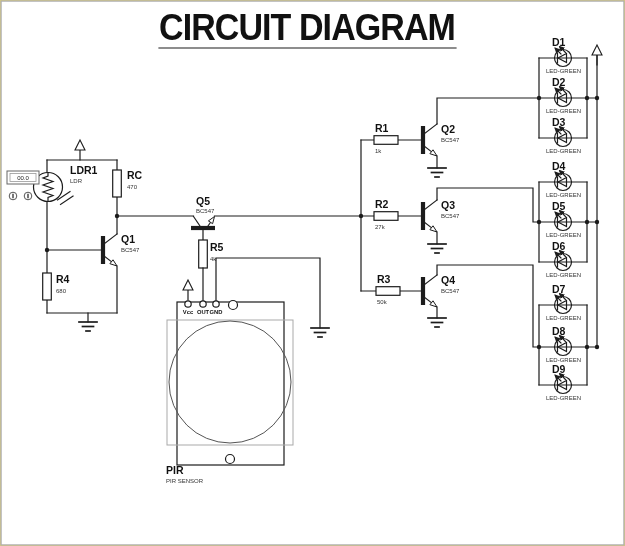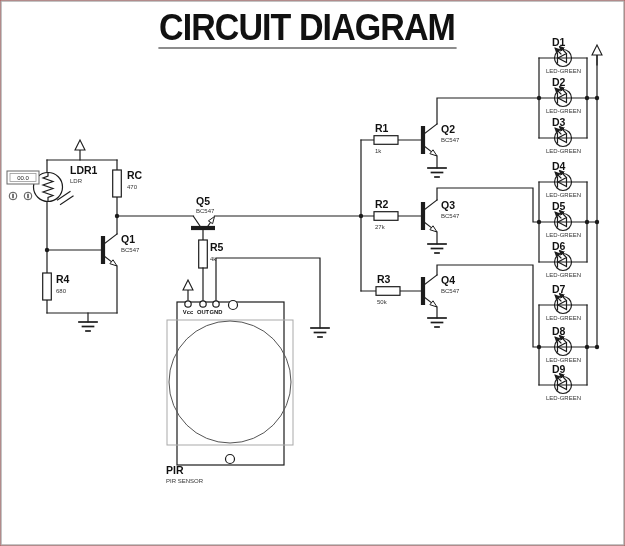--- a/index.html
+++ b/index.html
@@ -1,16 +1,16 @@
 <!DOCTYPE html>
 <html><head>
 <meta charset="utf-8">
 <style>
   html,body{margin:0;padding:0;background:#fff;}
-  .page{position:relative;width:625px;height:546px;background:#b91c1c;overflow:hidden;}
+  .page{position:relative;width:625px;height:546px;background:#fde047;overflow:hidden;}
   svg{display:block;}
   text{font-family:"Liberation Sans", sans-serif;fill:#111;}
   .title{font-size:37px;font-weight:bold;text-anchor:middle;letter-spacing:-1px;}
   .ref{font-size:10.5px;font-weight:bold;}
   .val{font-size:6px;fill:#333;}
   .pin{font-size:5.8px;font-weight:bold;text-anchor:middle;}
   .disp{font-size:6px;text-anchor:middle;fill:#222;}
   .w{stroke:#1c1c1c;stroke-width:1.2;fill:none;stroke-linecap:square;}
   .w15{stroke:#1c1c1c;stroke-width:1.7;fill:none;stroke-linecap:square;}
   .tbar{stroke:#1c1c1c;stroke-width:4.2;fill:none;}

